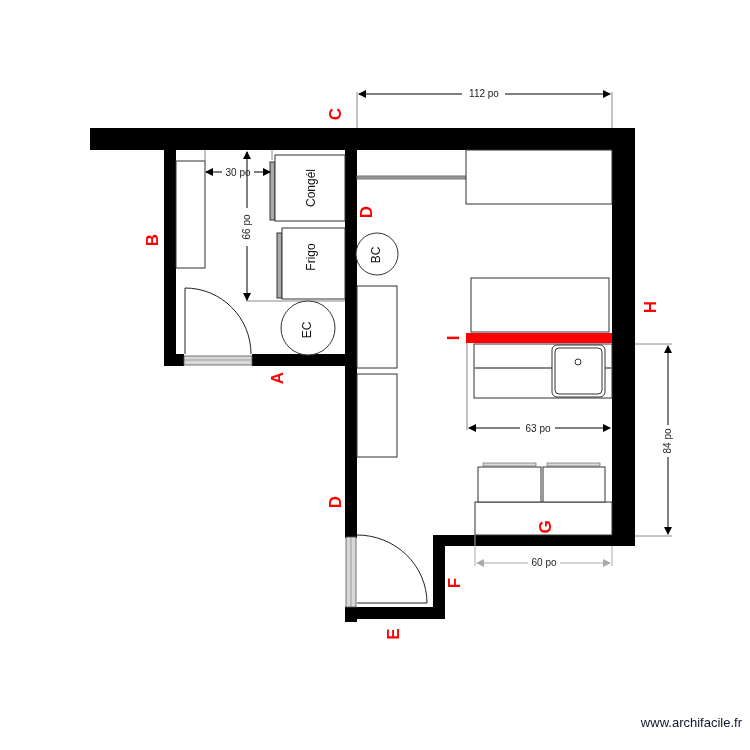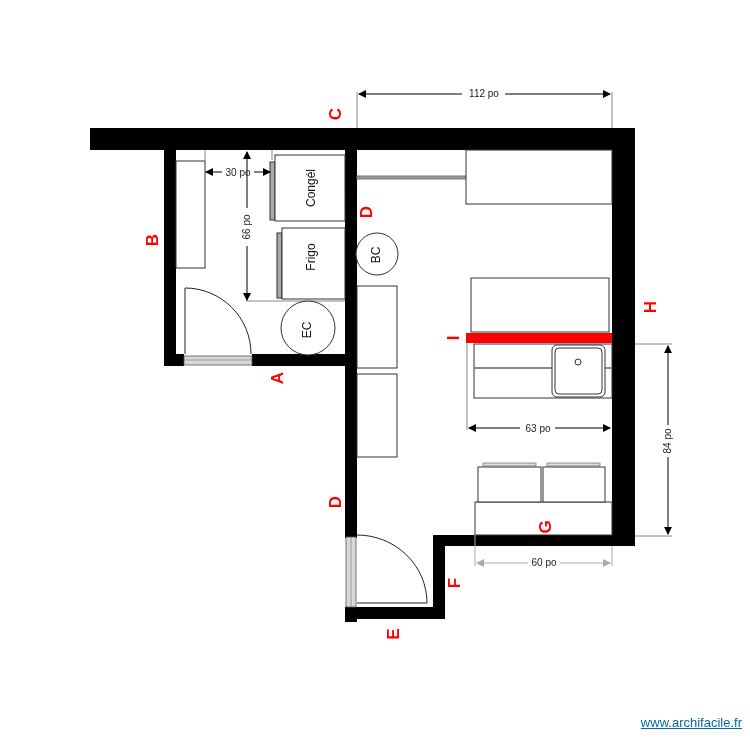--- a/index.html
+++ b/index.html
@@ -1,21 +1,21 @@
 <!DOCTYPE html>
 <html><head>
 <meta charset="utf-8">
 <style>
   html, body { margin: 0; padding: 0; background: #ffffff; }
   body { width: 750px; height: 750px; position: relative; overflow: hidden; font-family: "Liberation Sans", sans-serif; }
   #plan { position: absolute; left: 0; top: 0; width: 750px; height: 750px; }
   .lbl { font-family: "Liberation Sans", sans-serif; font-weight: bold; fill: #ff0000; font-size: 17px; }
   .dim { font-family: "Liberation Sans", sans-serif; font-size: 10px; fill: #222; }
   .furn-text { font-family: "Liberation Sans", sans-serif; font-size: 12px; fill: #111; }
-  .watermark { position: absolute; right: 8px; bottom: 20px; font-family: "Liberation Sans", sans-serif; font-size: 13px; color: #0369a1; text-decoration: underline; }
+  .watermark { position: absolute; right: 8px; bottom: 20px; font-family: "Liberation Sans", sans-serif; font-size: 13px; color: #0f172a; }
 </style>
 </head>
 <body>
 
 <svg id="plan" viewBox="0 0 750 750" xmlns="http://www.w3.org/2000/svg">
   <defs>
     <marker id="arr" markerWidth="8" markerHeight="8" refX="7" refY="4" orient="auto-start-reverse" markerUnits="userSpaceOnUse">
       <path d="M0,0 L8,4 L0,8 z" fill="#000"></path>
     </marker>
     <marker id="arrg" markerWidth="8" markerHeight="8" refX="7" refY="4" orient="auto-start-reverse" markerUnits="userSpaceOnUse">

